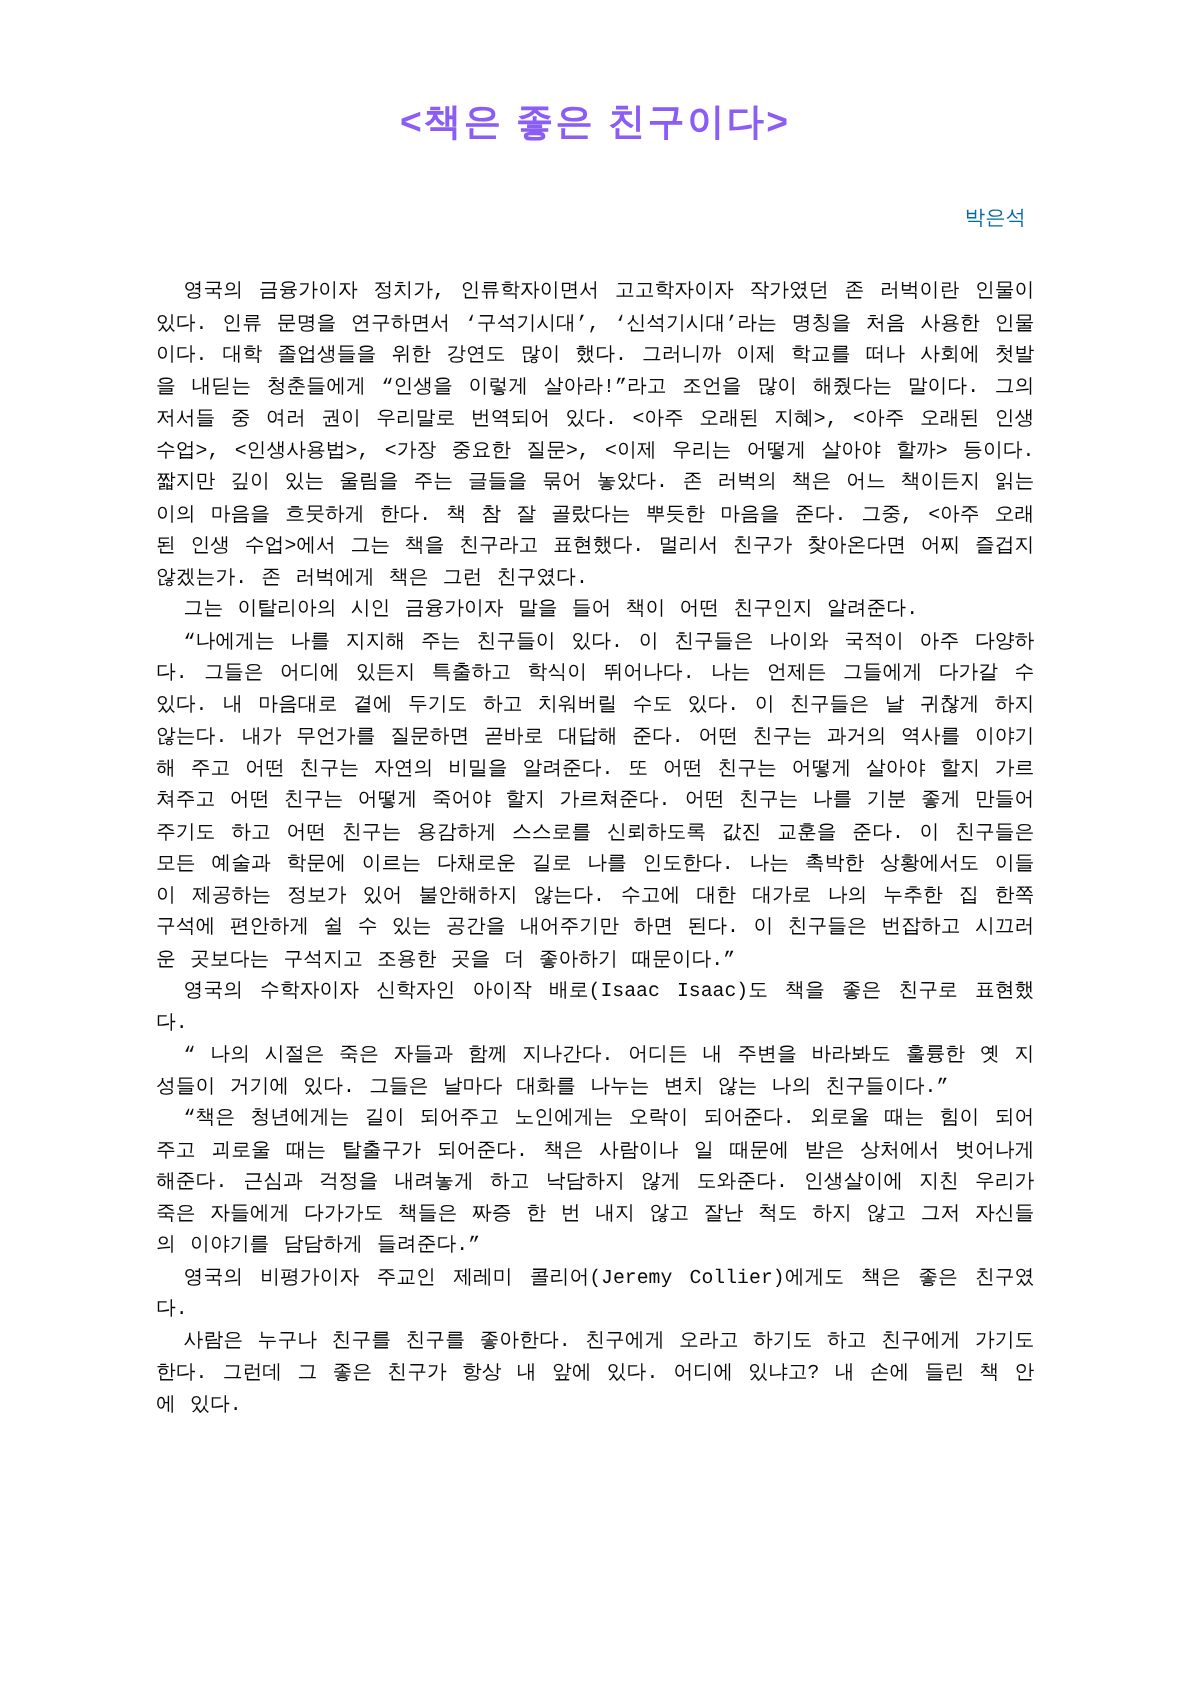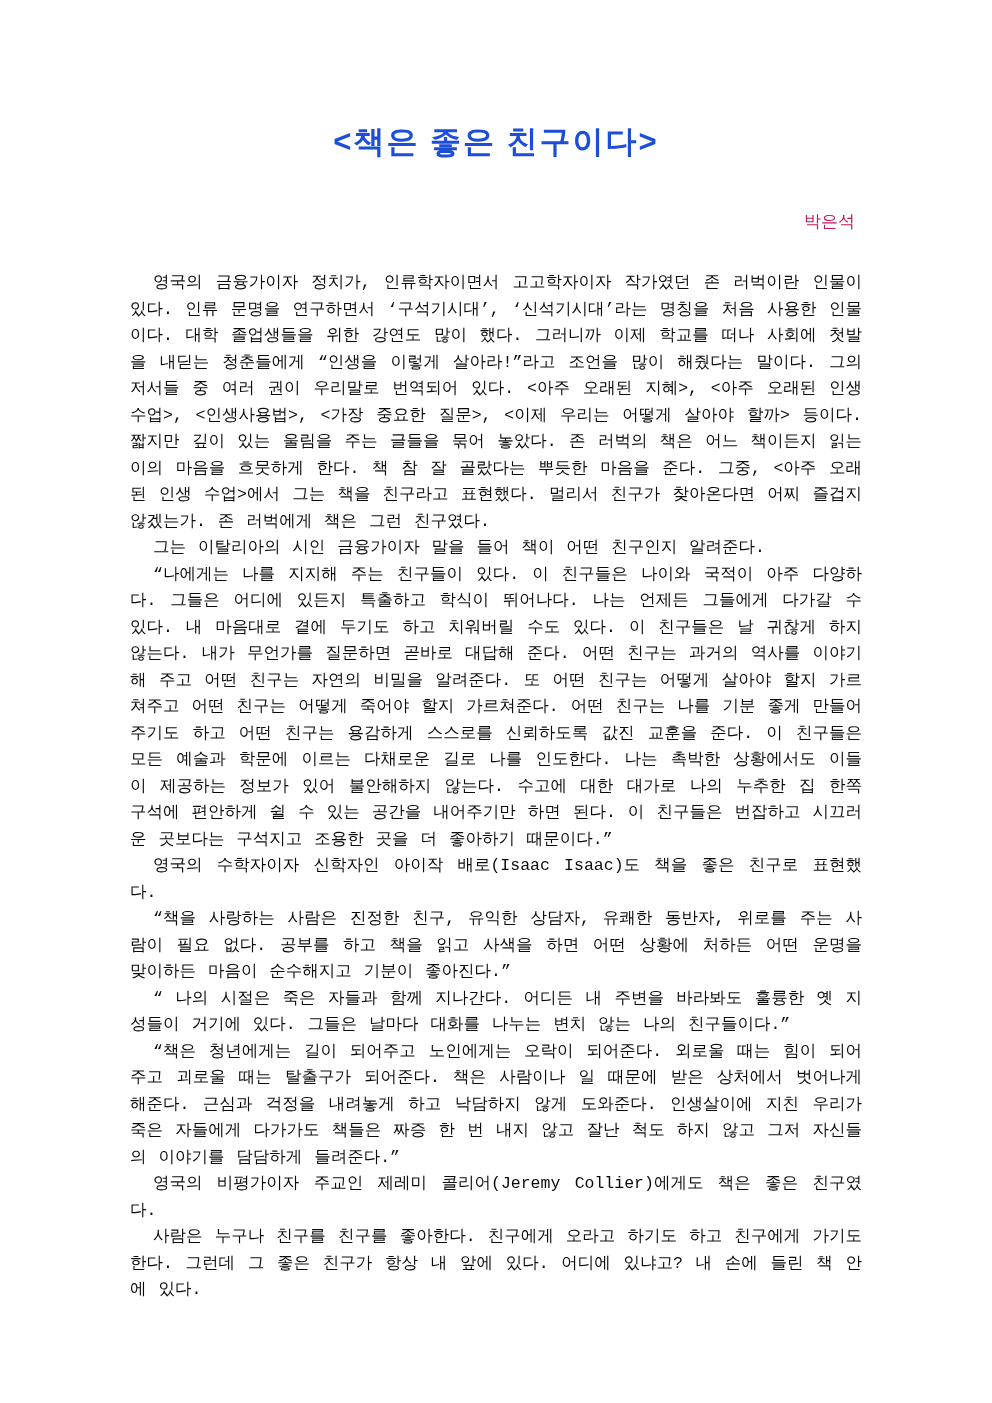--- a/index.html
+++ b/index.html
@@ -12,36 +12,36 @@
     width: 992px;
     height: 1403px;
     margin: 0 auto;
     background: #ffffff;
     color: #000000;
     font-family: "Liberation Serif", "DejaVu Serif", serif;
     overflow: hidden;
   }
   .title {
     margin: 0;
-    padding-top: 120px;
+    padding-top: 80px;
     text-align: center;
     font-family: "Liberation Sans", "DejaVu Sans", sans-serif;
     font-weight: 700;
     font-size: 31px;
     line-height: 44px;
     letter-spacing: 2px;
-    color: #1d4ed8;
+    color: #8b5cf6;
   }
   .author {
     margin-top: 46px;
     padding-right: 137px;
     text-align: right;
     font-size: 17px;
     line-height: 24px;
-    color: #be185d;
+    color: #0369a1;
   }
   .doc-body {
     margin: 36px auto 0 130px;
     width: 732px;
   }
   .doc-body p.para {
     margin: 0;
     font-size: 16.5px;
     line-height: 26.5px;
     text-align: justify;
@@ -57,19 +57,18 @@
 <div class="page">
   <h1 class="title">&lt;책은 좋은 친구이다&gt;</h1>
 
   <div class="author">박은석</div>
 
   <div class="doc-body">
       <p class="para">영국의 금융가이자 정치가, 인류학자이면서 고고학자이자 작가였던 존 러벅이란 인물이 있다. 인류 문명을 연구하면서 ‘구석기시대’, ‘신석기시대’라는 명칭을 처음 사용한 인물이다. 대학 졸업생들을 위한 강연도 많이 했다. 그러니까 이제 학교를 떠나 사회에 첫발을 내딛는 청춘들에게 “인생을 이렇게 살아라!”라고 조언을 많이 해줬다는 말이다. 그의 저서들 중 여러 권이 우리말로 번역되어 있다. &lt;아주 오래된 지혜&gt;, &lt;아주 오래된 인생 수업&gt;, &lt;인생사용법&gt;, &lt;가장 중요한 질문&gt;, &lt;이제 우리는 어떻게 살아야 할까&gt; 등이다. 짧지만 깊이 있는 울림을 주는 글들을 묶어 놓았다. 존 러벅의 책은 어느 책이든지 읽는 이의 마음을 흐뭇하게 한다. 책 참 잘 골랐다는 뿌듯한 마음을 준다. 그중, &lt;아주 오래된 인생 수업&gt;에서 그는 책을 친구라고 표현했다. 멀리서 친구가 찾아온다면 어찌 즐겁지 않겠는가. 존 러벅에게 책은 그런 친구였다.</p>
       <p class="para">그는 이탈리아의 시인 금융가이자 말을 들어 책이 어떤 친구인지 알려준다.</p>
       <p class="para">“나에게는 나를 지지해 주는 친구들이 있다. 이 친구들은 나이와 국적이 아주 다양하다. 그들은 어디에 있든지 특출하고 학식이 뛰어나다. 나는 언제든 그들에게 다가갈 수 있다. 내 마음대로 곁에 두기도 하고 치워버릴 수도 있다. 이 친구들은 날 귀찮게 하지 않는다. 내가 무언가를 질문하면 곧바로 대답해 준다. 어떤 친구는 과거의 역사를 이야기해 주고 어떤 친구는 자연의 비밀을 알려준다. 또 어떤 친구는 어떻게 살아야 할지 가르쳐주고 어떤 친구는 어떻게 죽어야 할지 가르쳐준다. 어떤 친구는 나를 기분 좋게 만들어 주기도 하고 어떤 친구는 용감하게 스스로를 신뢰하도록 값진 교훈을 준다. 이 친구들은 모든 예술과 학문에 이르는 다채로운 길로 나를 인도한다. 나는 촉박한 상황에서도 이들이 제공하는 정보가 있어 불안해하지 않는다. 수고에 대한 대가로 나의 누추한 집 한쪽 구석에 편안하게 쉴 수 있는 공간을 내어주기만 하면 된다. 이 친구들은 번잡하고 시끄러운 곳보다는 구석지고 조용한 곳을 더 좋아하기 때문이다.”</p>
       <p class="para">영국의 수학자이자 신학자인 아이작 배로(Isaac Isaac)도 책을 좋은 친구로 표현했다.</p>
-      <p class="para">“책을 사랑하는 사람은 진정한 친구, 유익한 상담자, 유쾌한 동반자, 위로를 주는 사람이 필요 없다. 공부를 하고 책을 읽고 사색을 하면 어떤 상황에 처하든 어떤 운명을 맞이하든 마음이 순수해지고 기분이 좋아진다.”</p>
       <p class="para">“ 나의 시절은 죽은 자들과 함께 지나간다. 어디든 내 주변을 바라봐도 훌륭한 옛 지성들이 거기에 있다. 그들은 날마다 대화를 나누는 변치 않는 나의 친구들이다.”</p>
       <p class="para">“책은 청년에게는 길이 되어주고 노인에게는 오락이 되어준다. 외로울 때는 힘이 되어주고 괴로울 때는 탈출구가 되어준다. 책은 사람이나 일 때문에 받은 상처에서 벗어나게 해준다. 근심과 걱정을 내려놓게 하고 낙담하지 않게 도와준다. 인생살이에 지친 우리가 죽은 자들에게 다가가도 책들은 짜증 한 번 내지 않고 잘난 척도 하지 않고 그저 자신들의 이야기를 담담하게 들려준다.”</p>
       <p class="para">영국의 비평가이자 주교인 제레미 콜리어(Jeremy Collier)에게도 책은 좋은 친구였다.</p>
       <p class="para">사람은 누구나 친구를 친구를 좋아한다. 친구에게 오라고 하기도 하고 친구에게 가기도 한다. 그런데 그 좋은 친구가 항상 내 앞에 있다. 어디에 있냐고? 내 손에 들린 책 안에 있다.</p>
     </div>
 </div>
 
 </body></html>

